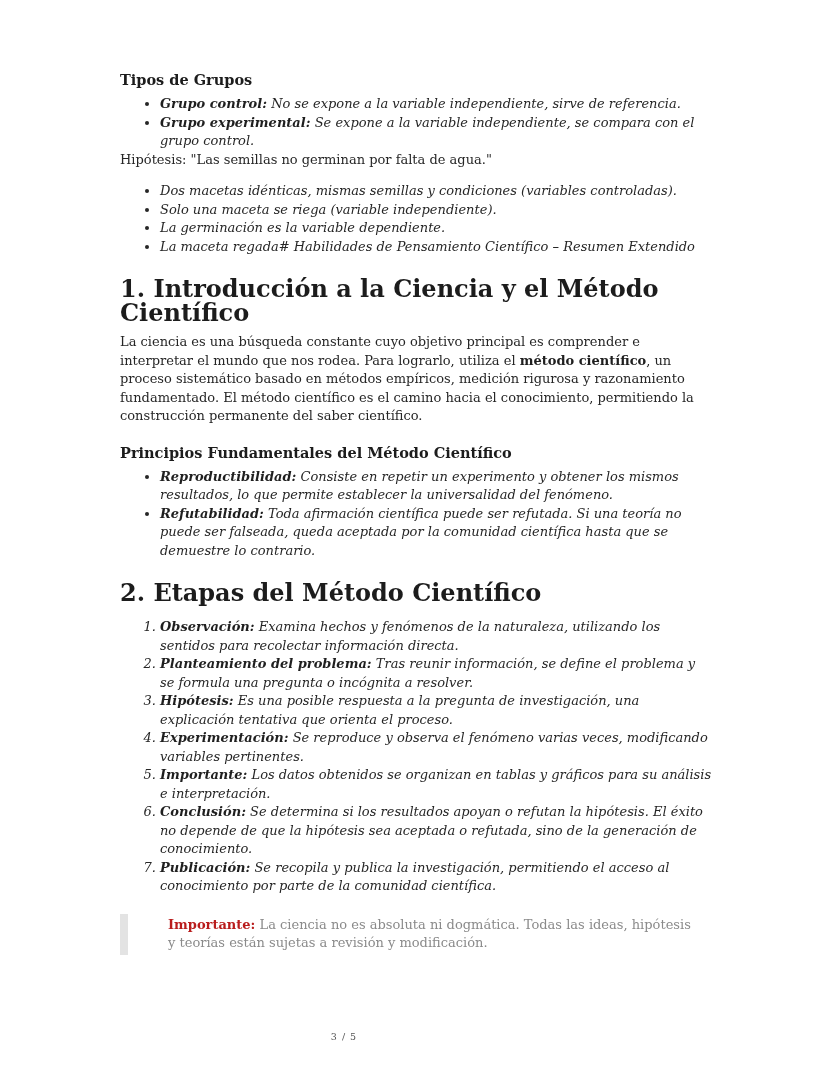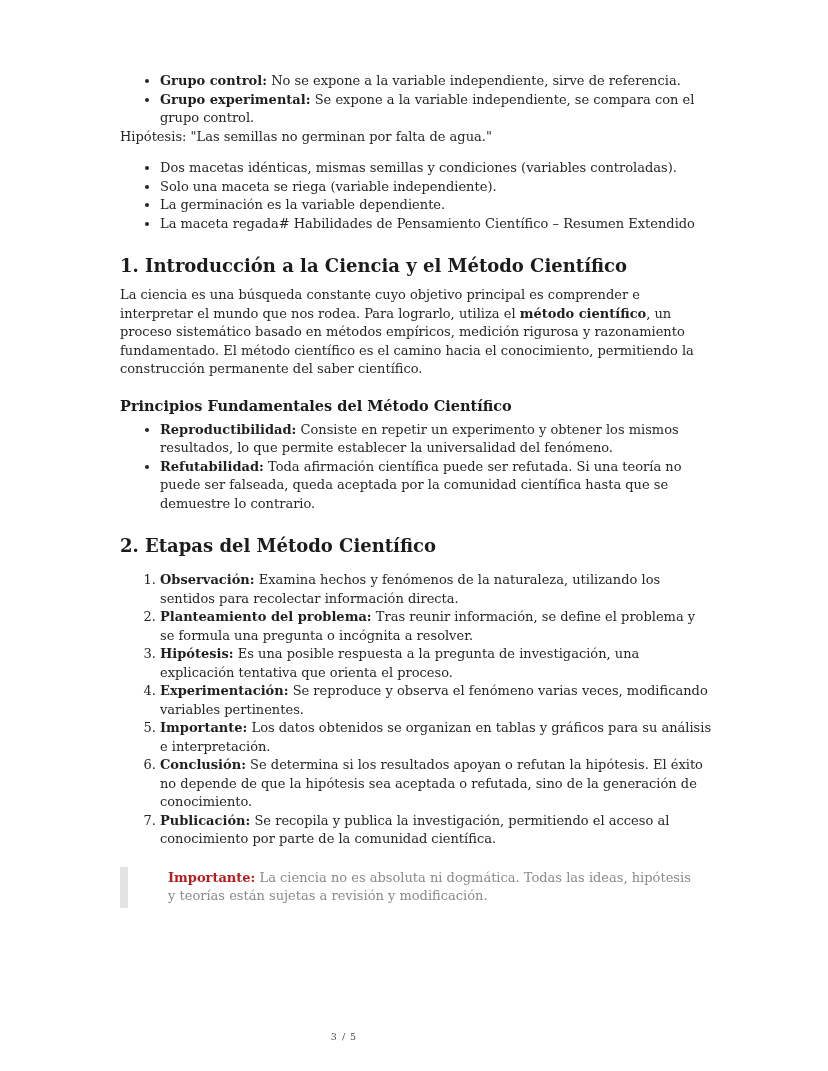--- a/index.html
+++ b/index.html
@@ -14,41 +14,41 @@
   }
   .content {
     position: absolute;
     left: 120px;
     top: 70px;
     width: 592px;
     font-size: 13px;
     line-height: 18.5px;
   }
   h2 {
-    font-size: 18px;
+    font-size: 24px;
     line-height: 24px;
     margin: 21px 0 8px 0;
     color: #1c1c1c;
     font-weight: bold;
   }
   h3 {
     font-size: 14.5px;
     line-height: 19px;
     margin: 17px 0 6px 0;
     color: #1c1c1c;
     font-weight: bold;
   }
   h3.first { margin-top: 0; }
   p { margin: 0 0 4px 0; }
   ul, ol {
     margin: 2px 0 0 0;
     padding-left: 40px;
   }
   ul.spaced, ol.spaced { margin-top: 13px; }
-  li { margin: 0; padding-left: 0; }
+  li { margin: 0; padding-left: 0; font-style: italic; }
   strong { font-weight: bold; color: #1f1f1f; }
   .callout {
     display: flex;
     margin-top: 18px;
   }
   .callout-bar {
     flex: 0 0 8px;
     width: 8px;
     background: #e3e3e3;
   }
@@ -68,20 +68,21 @@
     letter-spacing: 1px;
     color: #555555;
   }
 </style>
 </head>
 <body>
 
 <div class="page">
   <div class="content">
 
+    <h3 class="first">Tipos de Grupos</h3>
     <ul>
       <li><strong>Grupo control:</strong><span> No se expone a la variable independiente, sirve de referencia.</span></li>
       <li><strong>Grupo experimental:</strong><span> Se expone a la variable independiente, se compara con el grupo control.</span></li>
     </ul>
 
     <p>Hipótesis: "Las semillas no germinan por falta de agua."</p>
     <ul class="spaced">
       <li><span>Dos macetas idénticas, mismas semillas y condiciones (variables controladas).</span></li>
       <li><span>Solo una maceta se riega (variable independiente).</span></li>
       <li><span>La germinación es la variable dependiente.</span></li>

